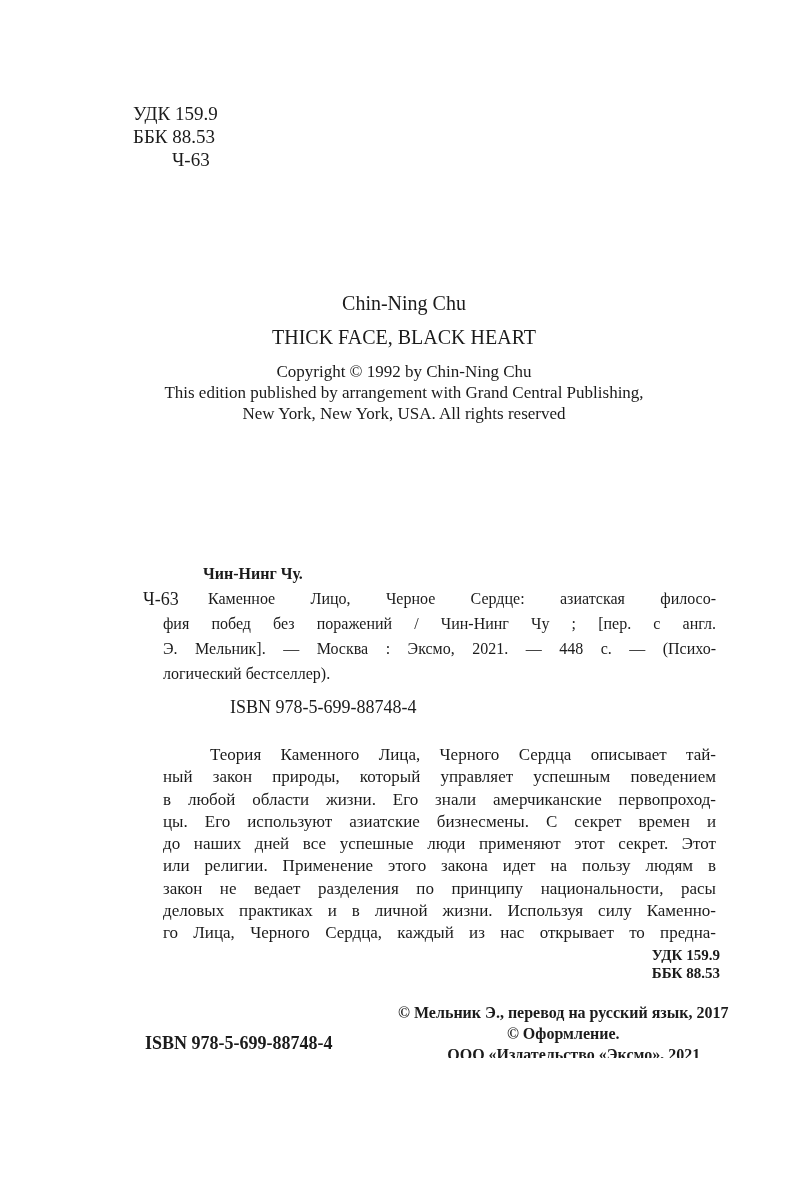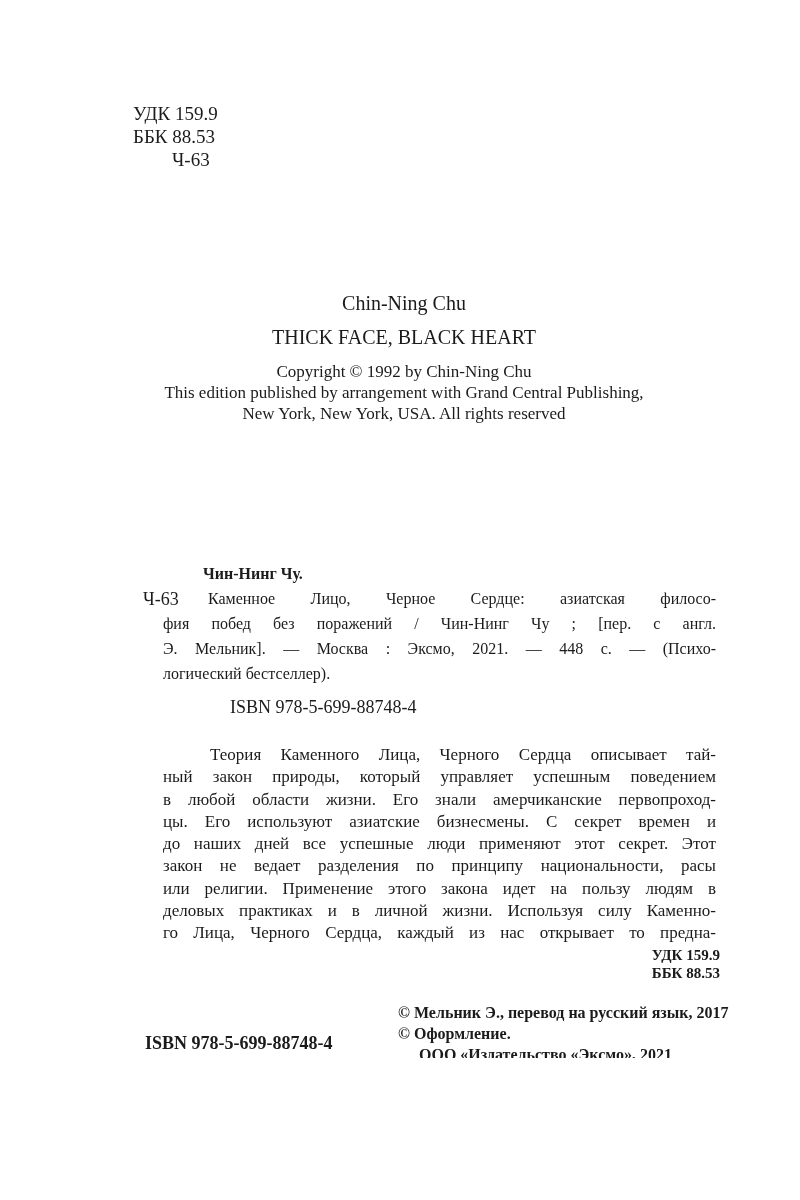--- a/index.html
+++ b/index.html
@@ -67,20 +67,21 @@
     position: absolute; left: 163px; top: 946px; width: 557px;
     text-align: right;
     font-size: 15px; font-weight: bold; line-height: 18px;
   }
 
   
   .imprint-copy {
     position: absolute; left: 398px; top: 1002px;
     font-size: 16px; font-weight: bold; line-height: 21px;
     white-space: nowrap;
+    text-align: center;
   }
   .imprint-copy .hang { padding-left: 21px; }
   .imprint-isbn {
     position: absolute; left: 145px; top: 1033px;
     font-size: 18px; font-weight: bold;
     white-space: nowrap;
   }
 </style>
 </head>
 <body>
@@ -112,22 +113,22 @@
   </div>
 
   <div class="catalog-isbn">ISBN 978-5-699-88748-4</div>
 
   <div class="annotation">
     <div class="jline indent1">Теория Каменного Лица, Черного Сердца описывает тай-</div>
     <div class="jline">ный закон природы, который управляет успешным поведением</div>
     <div class="jline">в любой области жизни. Его знали амерчиканские первопроход-</div>
     <div class="jline">цы. Его используют азиатские бизнесмены. С секрет времен и</div>
     <div class="jline">до наших дней все успешные люди применяют этот секрет. Этот</div>
+    <div class="jline">или религии. Применение этого закона идет на пользу людям в</div>
     <div class="jline">закон не ведает разделения по принципу национальности, расы</div>
-    <div class="jline">или религии. Применение этого закона идет на пользу людям в</div>
     <div class="jline">деловых практиках и в личной жизни. Используя силу Каменно-</div>
     <div class="jline">го Лица, Черного Сердца, каждый из нас открывает то предна-</div>
   </div>
 
   <div class="bottom-codes">
     <div>УДК 159.9</div>
     <div>ББК 88.53</div>
   </div>
 
   <div class="imprint-copy">

